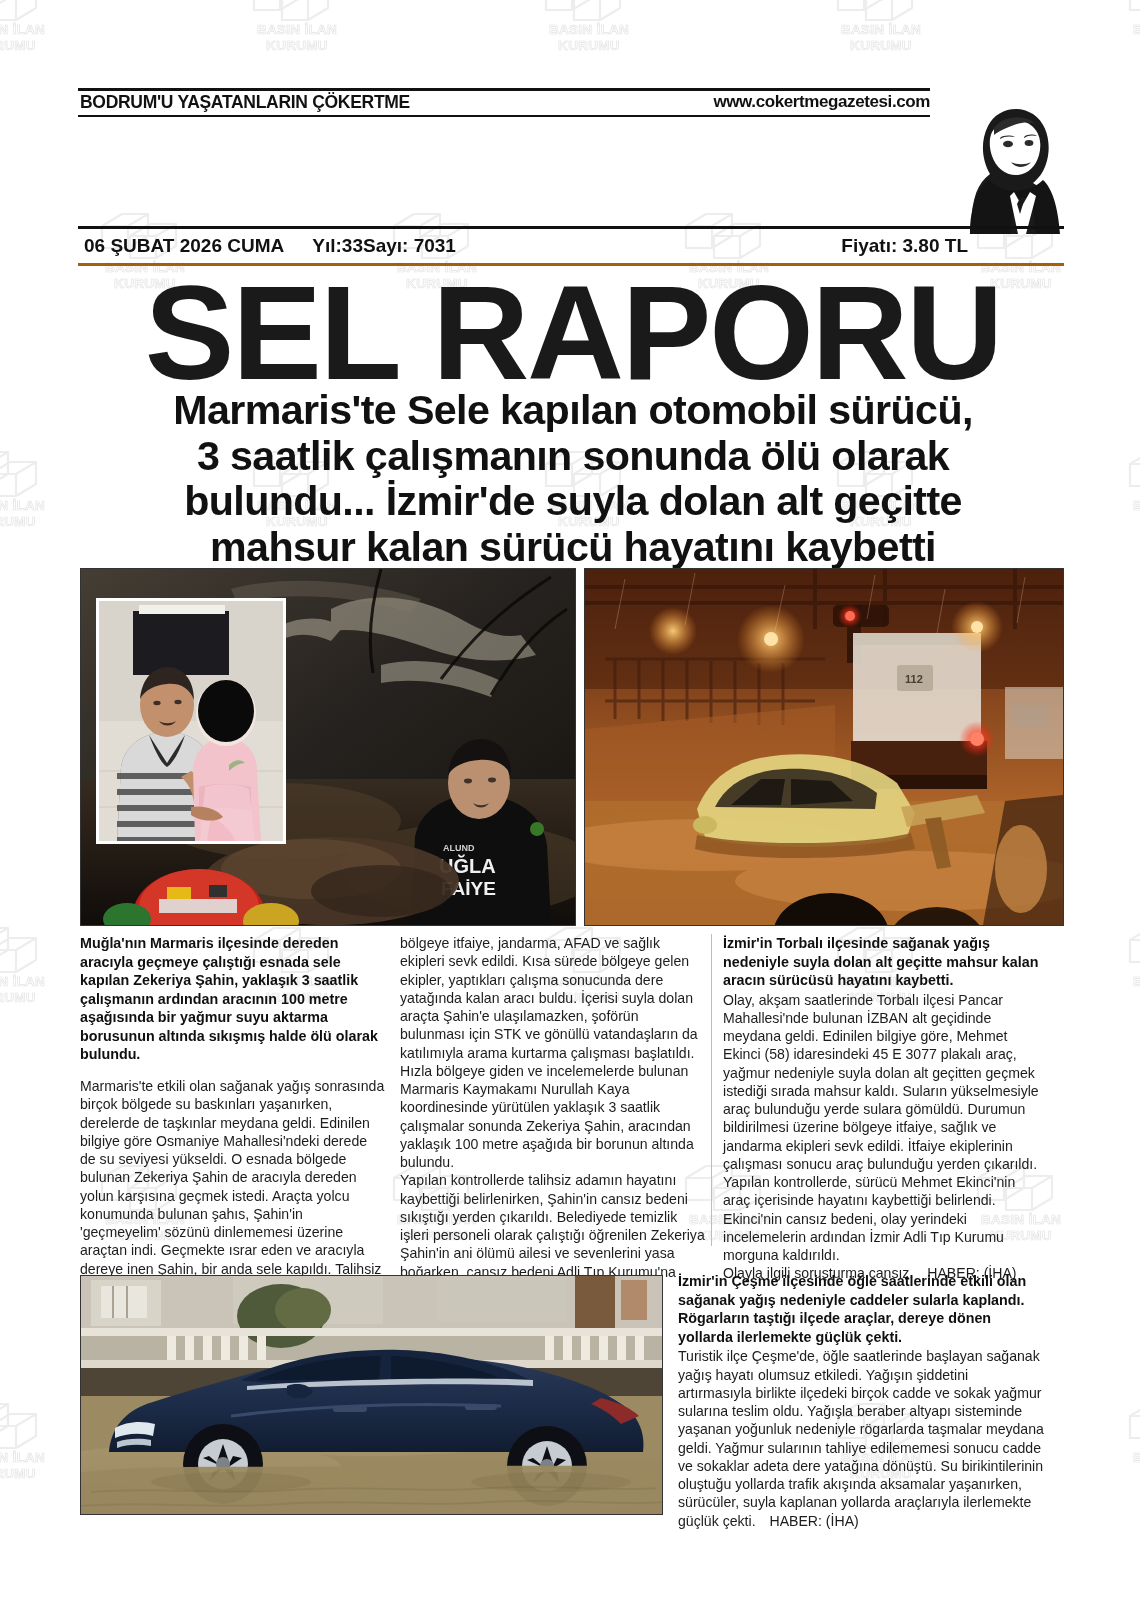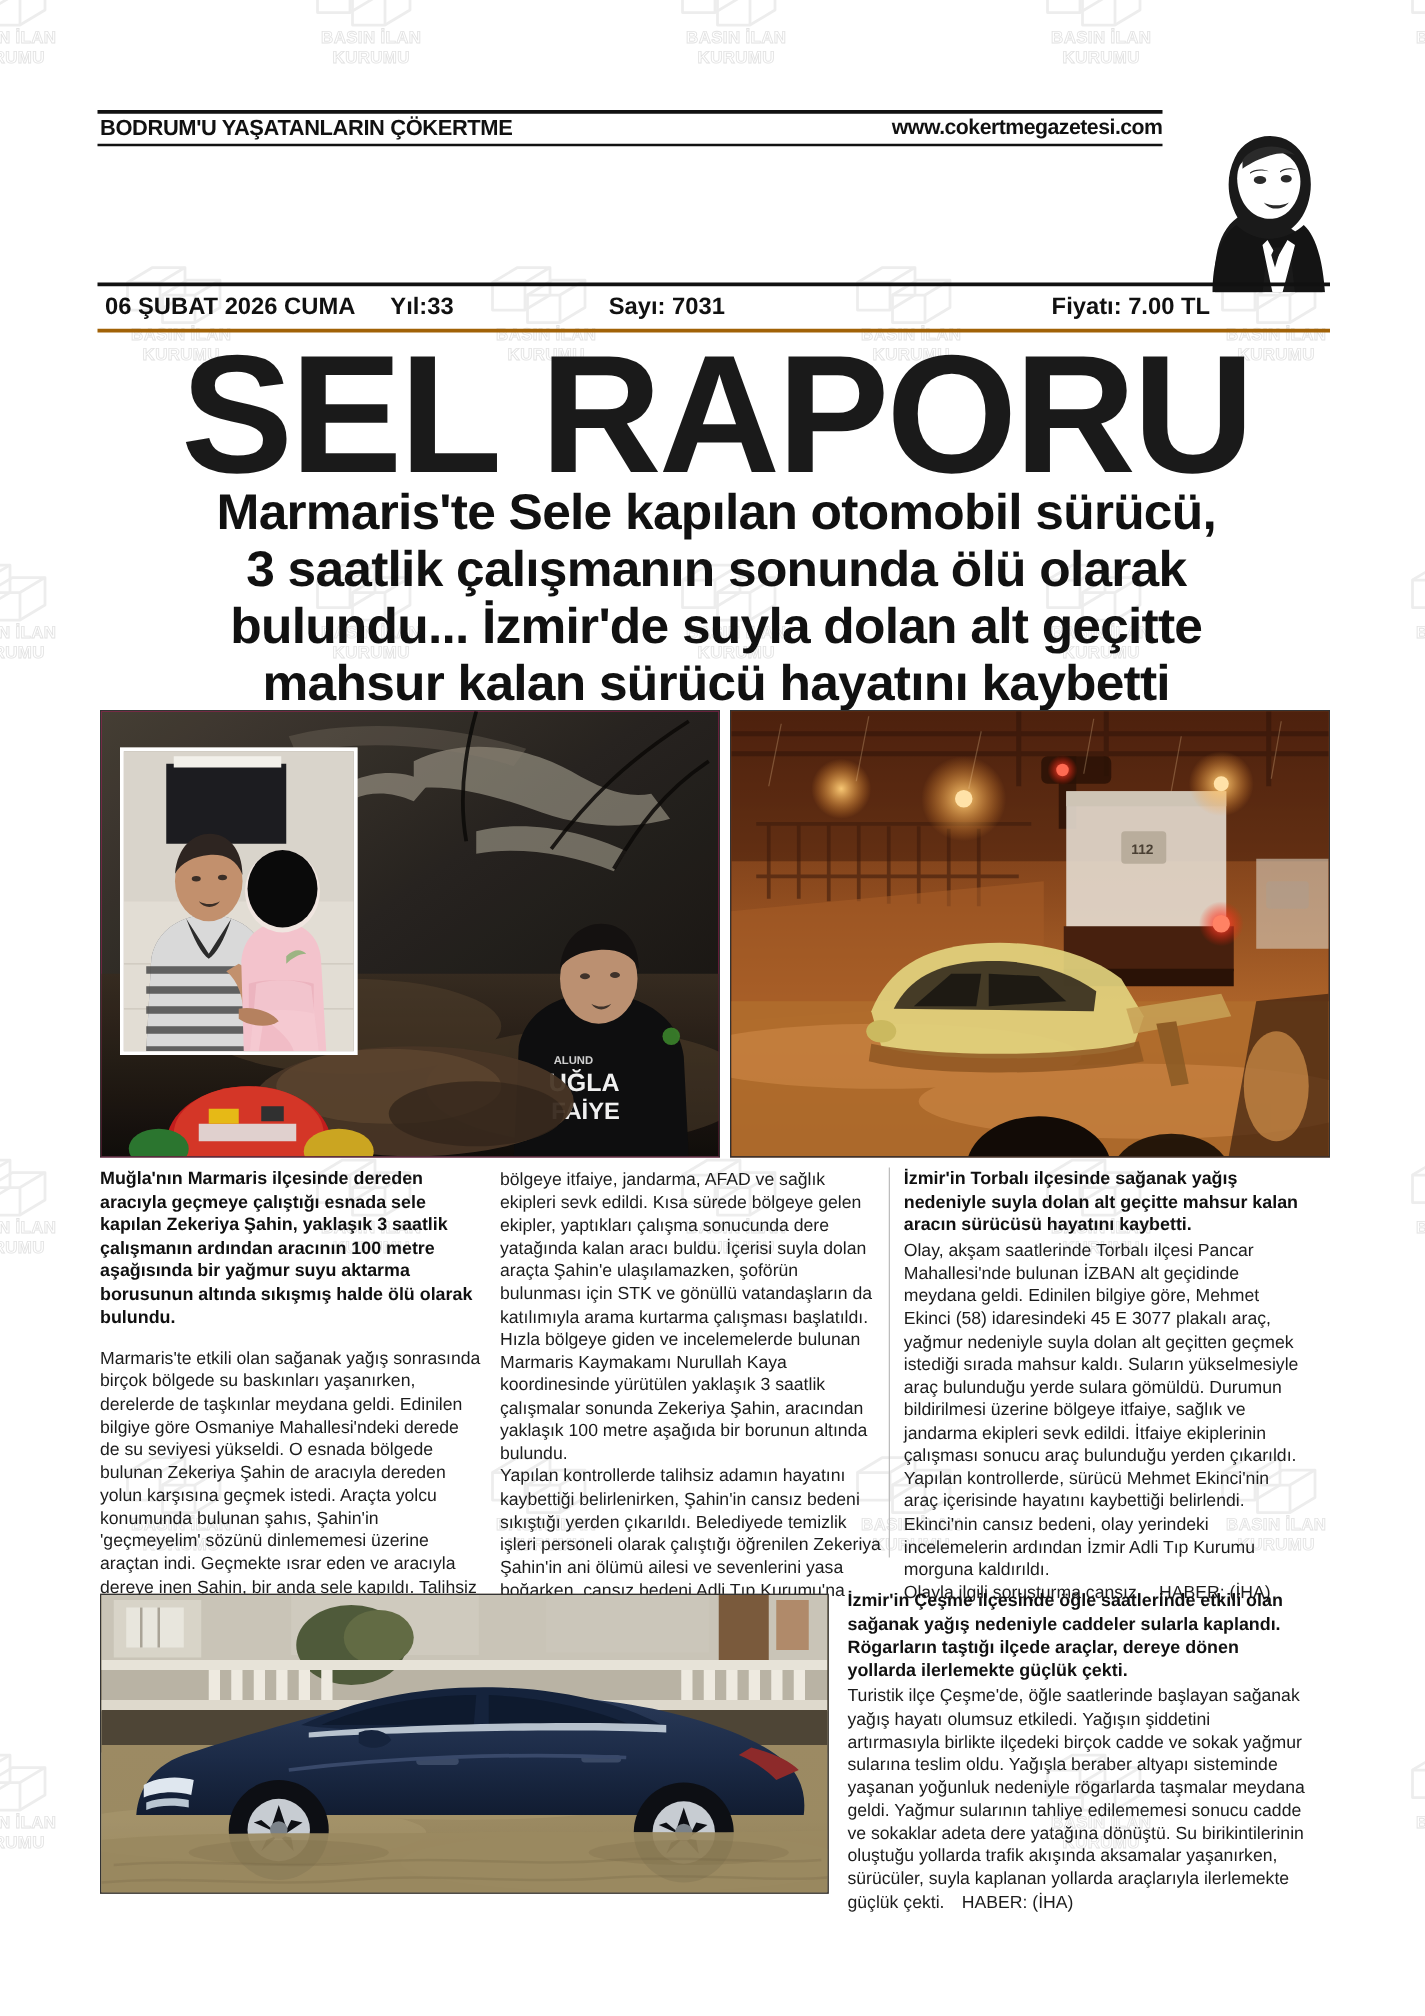--- a/index.html
+++ b/index.html
@@ -136,21 +136,21 @@
     align-items: center;
   }
   #infobar .cell {
     font-size: 19px;
     font-weight: bold;
     color: #111;
     white-space: nowrap;
   }
   #cell-date   { margin-left: 6px; }
   #cell-year   { margin-left: 28px; }
-  #cell-issue  { margin-left: 124px; }
+  #cell-issue  { }
   #cell-price  { margin-left: auto; margin-right: 96px; }
 
   
   #headline-main {
     position: absolute;
     left: 78px; top: 268px;
     width: 990px;
     text-align: center;
     font-size: 120px;
     font-weight: bold;
@@ -702,21 +702,21 @@
           <path d="M88 112 L91 118 L88 128 L85 118 Z"></path>
         </g>
       </svg>
     </div>
   </div>
 
   <div id="infobar">
     <div class="cell" id="cell-date">06 ŞUBAT 2026 CUMA</div>
     <div class="cell" id="cell-year">Yıl:33</div>
     <div class="cell" id="cell-issue">Sayı: 7031</div>
-    <div class="cell" id="cell-price">Fiyatı: 7.00 TL</div>
+    <div class="cell" id="cell-price">Fiyatı: 3.80 TL</div>
   </div>
 
   <div id="headline-main">SEL RAPORU</div>
 
   <div id="headline-sub">
     <span>Marmaris'te Sele kapılan otomobil sürücü,</span>
     <span>3 saatlik çalışmanın sonunda ölü olarak</span>
     <span>bulundu... İzmir'de suyla dolan alt geçitte</span>
     <span>mahsur kalan sürücü hayatını kaybetti</span>
   </div>

